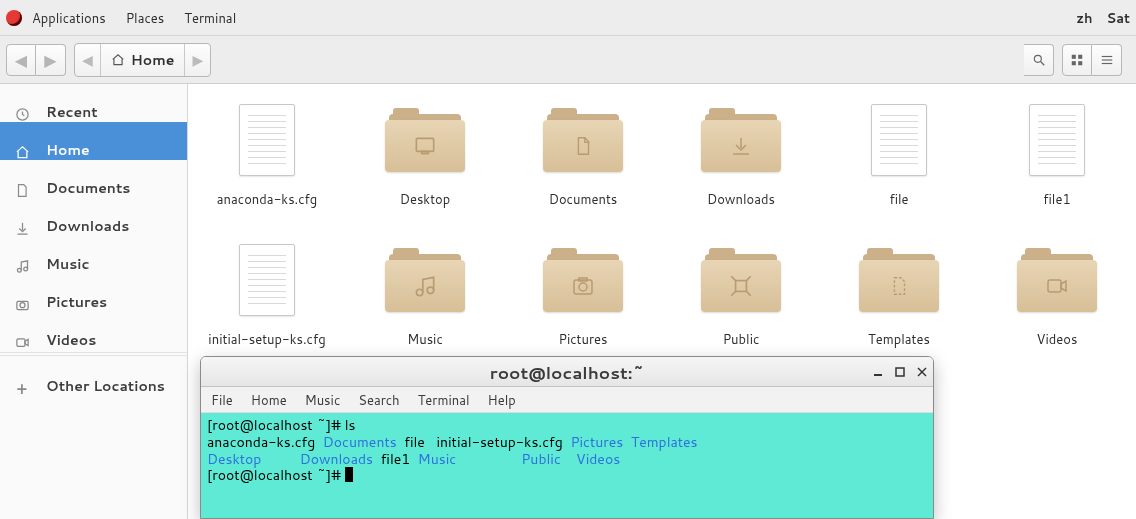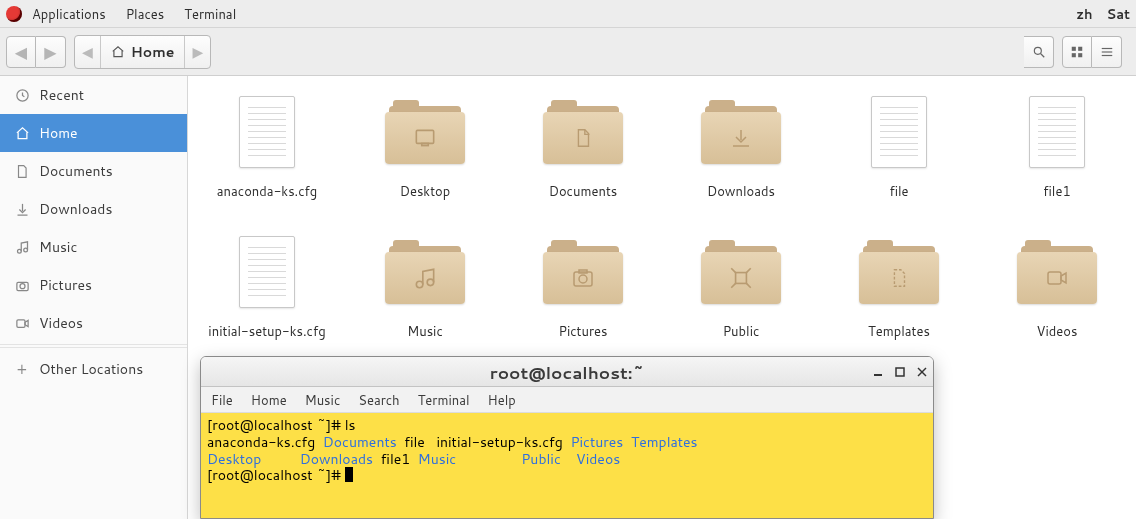--- a/index.html
+++ b/index.html
@@ -1,19 +1,19 @@
 <!DOCTYPE html>
 <html><head>
   <meta charset="utf-8">
   <style>
     * { margin: 0; padding: 0; box-sizing: border-box; font-family: "Cantarell", "DejaVu Sans", sans-serif; }
     body { width: 1136px; height: 519px; background: #ededed; overflow: hidden; position: relative; }
 
     
-    .menubar { height: 28px; background: #ededed; display: flex; align-items: center; padding: 0 6px; font-size: 13px; color: #2e2e2e; border-bottom: 1px solid #d5d5d5; }
+    .menubar { height: 36px; background: #ededed; display: flex; align-items: center; padding: 0 6px; font-size: 13px; color: #2e2e2e; border-bottom: 1px solid #d5d5d5; }
     .menubar .rh-logo { width:16px; height:16px; background: radial-gradient(circle at 35% 35%, #e53935 0 55%, #7a0000 60% 100%); border-radius:50%; margin-right:10px; box-shadow: inset -2px -2px 2px rgba(0,0,0,.3);}
     .menubar .mb-item { margin-right: 20px; cursor: pointer; }
     .menubar .spacer { flex: 1; }
     .menubar .mb-right { margin-left: 14px; font-weight: bold; }
 
     
     .toolbar { height: 48px; background: #ededed; display: flex; align-items: center; padding: 3px 6px; border-bottom: 1px solid #cfcfcf; }
     .btn-group { display: inline-flex; margin-right: 8px; }
     .tb-btn { width: 30px; height: 32px; background: linear-gradient(#fdfdfd,#f0f0f0); border:1px solid #b8b8b8; display:flex; align-items:center; justify-content:center; color:#5a5a5a; }
     .tb-btn.disabled { color:#b5b5b5; }
@@ -21,21 +21,21 @@
     .btn-group .tb-btn:last-child  { border-radius:0 4px 4px 0; border-left:none; }
     .path-box { display:flex; align-items:center; height:34px; border:1px solid #b8b8b8; border-radius:4px; background:linear-gradient(#fdfdfd,#f0f0f0); overflow:hidden;}
     .path-seg { display:flex; align-items:center; padding:0 10px; height:100%; border-right:1px solid #c9c9c9; color:#555; font-size:14px;}
     .path-seg.current { font-weight:600; color:#2e2e2e; }
     .path-seg.narrow { padding:0 7px; color:#bbb; }
     .toolbar .spacer { flex:1; }
 
     
     .main { display:flex; height: calc(100% - 28px - 48px); }
     .sidebar { width: 188px; background:#fafafa; border-right:1px solid #d7d7d7; font-size:14px; color:#3c3c3c;}
-    .side-item { display:flex; align-items:center; height:38px; padding:0 14px; gap:9px; cursor:pointer;}
+    .side-item { display:flex; align-items:flex-end; height:38px; padding:0 14px; gap:16px; cursor:pointer;font-weight:bold;}
     .side-item.selected { background:#4a90d9; color:#fff; }
     .side-item .ic { width:16px; height:16px; display:flex; align-items:center; justify-content:center;}
     .side-sep { height:1px; background:#e3e3e3; margin:2px 0;}
     .eject-slot{ margin-left:auto; color:#9a9a9a;}
 
     .files-pane { flex:1; background:#ffffff; padding: 10px 0 0 0; overflow:hidden; position:relative;}
     .grid { display:grid; grid-template-columns: repeat(6, 158px); gap-row: 4px; }
     .cell { display:flex; flex-direction:column; align-items:center; height:140px; }
     .cell .thumb { width:84px; height:92px; display:flex; align-items:center; justify-content:center; }
     .cell .label { font-size:13px; color:#2e2e2e; text-align:center; margin-top:4px;}
@@ -47,21 +47,21 @@
     .folder .back { position:absolute; left:4px; top:6px; width:72px; height:50px; background:#cbb08a; border-radius:4px;}
     .folder .tab  { position:absolute; left:8px; top:0; width:26px; height:12px; background:#cbb08a; border-radius:3px 3px 0 0;}
     .folder .front{ position:absolute; left:0; top:12px; width:80px; height:52px; background:linear-gradient(#e8d5b5,#d7bf97); border-radius:4px; box-shadow:0 1px 2px rgba(0,0,0,.15); display:flex; align-items:center; justify-content:center;}
     .folder .glyph{ font-size:22px; color:#b89b71; }
 
     
     .term-window { position:absolute; left:200px; top:356px; width:734px; height:163px; background:#fff; border:1px solid #8a8a8a; border-radius:6px 6px 0 0; box-shadow:0 6px 18px rgba(0,0,0,.25); display:flex; flex-direction:column; overflow:hidden;}
     .term-title { height:30px; background:linear-gradient(#f5f5f5,#e6e6e6); border-bottom:1px solid #c3c3c3; display:flex; align-items:center; justify-content:center; font-size:17px; font-weight:600; color:#3a3a3a; position:relative;}
     .win-btns { position:absolute; right:6px; top:0; height:100%; display:flex; align-items:center; gap:12px; color:#444;}
     .term-menu { height:26px; display:flex; align-items:center; gap:18px; padding:0 10px; font-size:13px; color:#3a3a3a; border-bottom:1px solid #dcdcdc; background:#f2f2f2;}
-    .term-body { flex:1; background:#fde047; padding:4px 6px; font-family:"DejaVu Sans Mono","Liberation Mono",monospace; font-size:14px; line-height:1.2; color:#000; white-space:pre;}
+    .term-body { flex:1; background:#5eead4; padding:4px 6px; font-family:"DejaVu Sans Mono","Liberation Mono",monospace; font-size:14px; line-height:1.2; color:#000; white-space:pre;}
     .term-body .blue { color:#2f6fde; }
     .cursor { display:inline-block; width:8px; height:15px; background:#000; vertical-align:-2px;}
 
     svg { display:block; }
   </style>
 </head>
 <body>
 
 <div class="menubar">
   <div class="rh-logo"></div>

